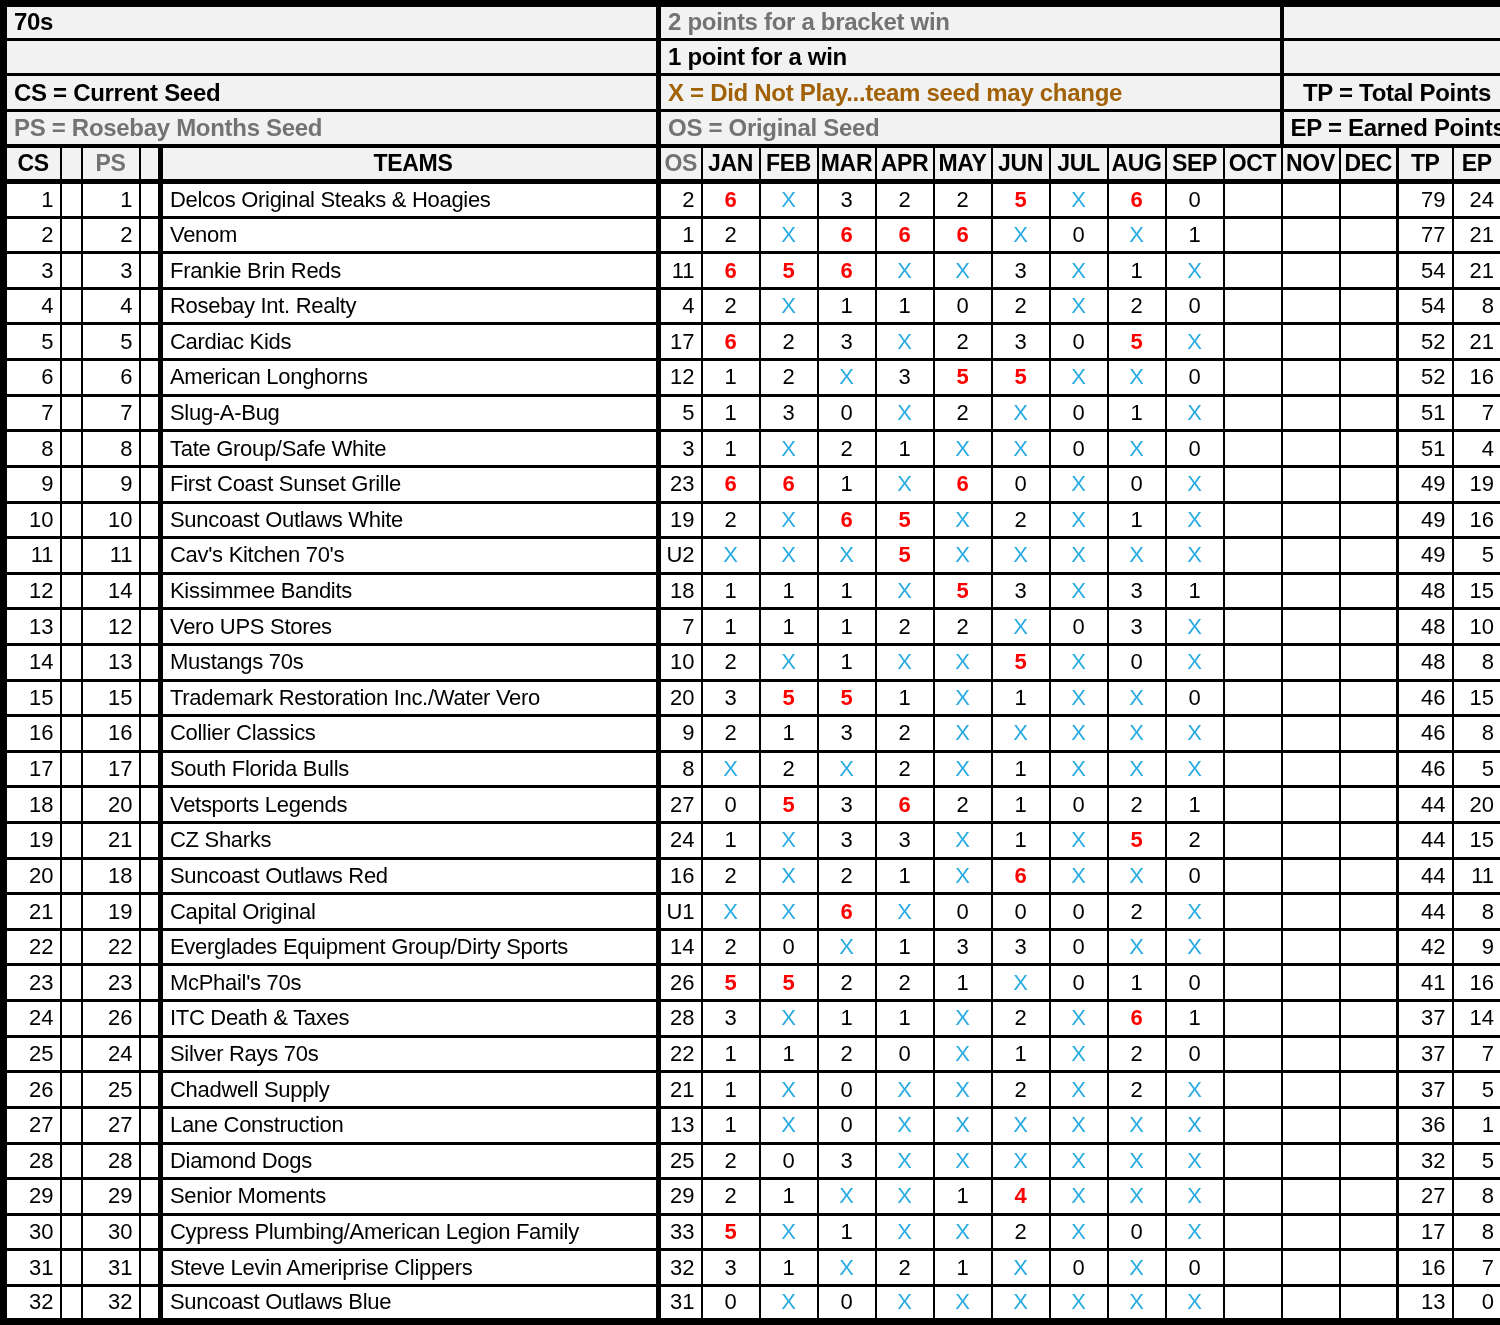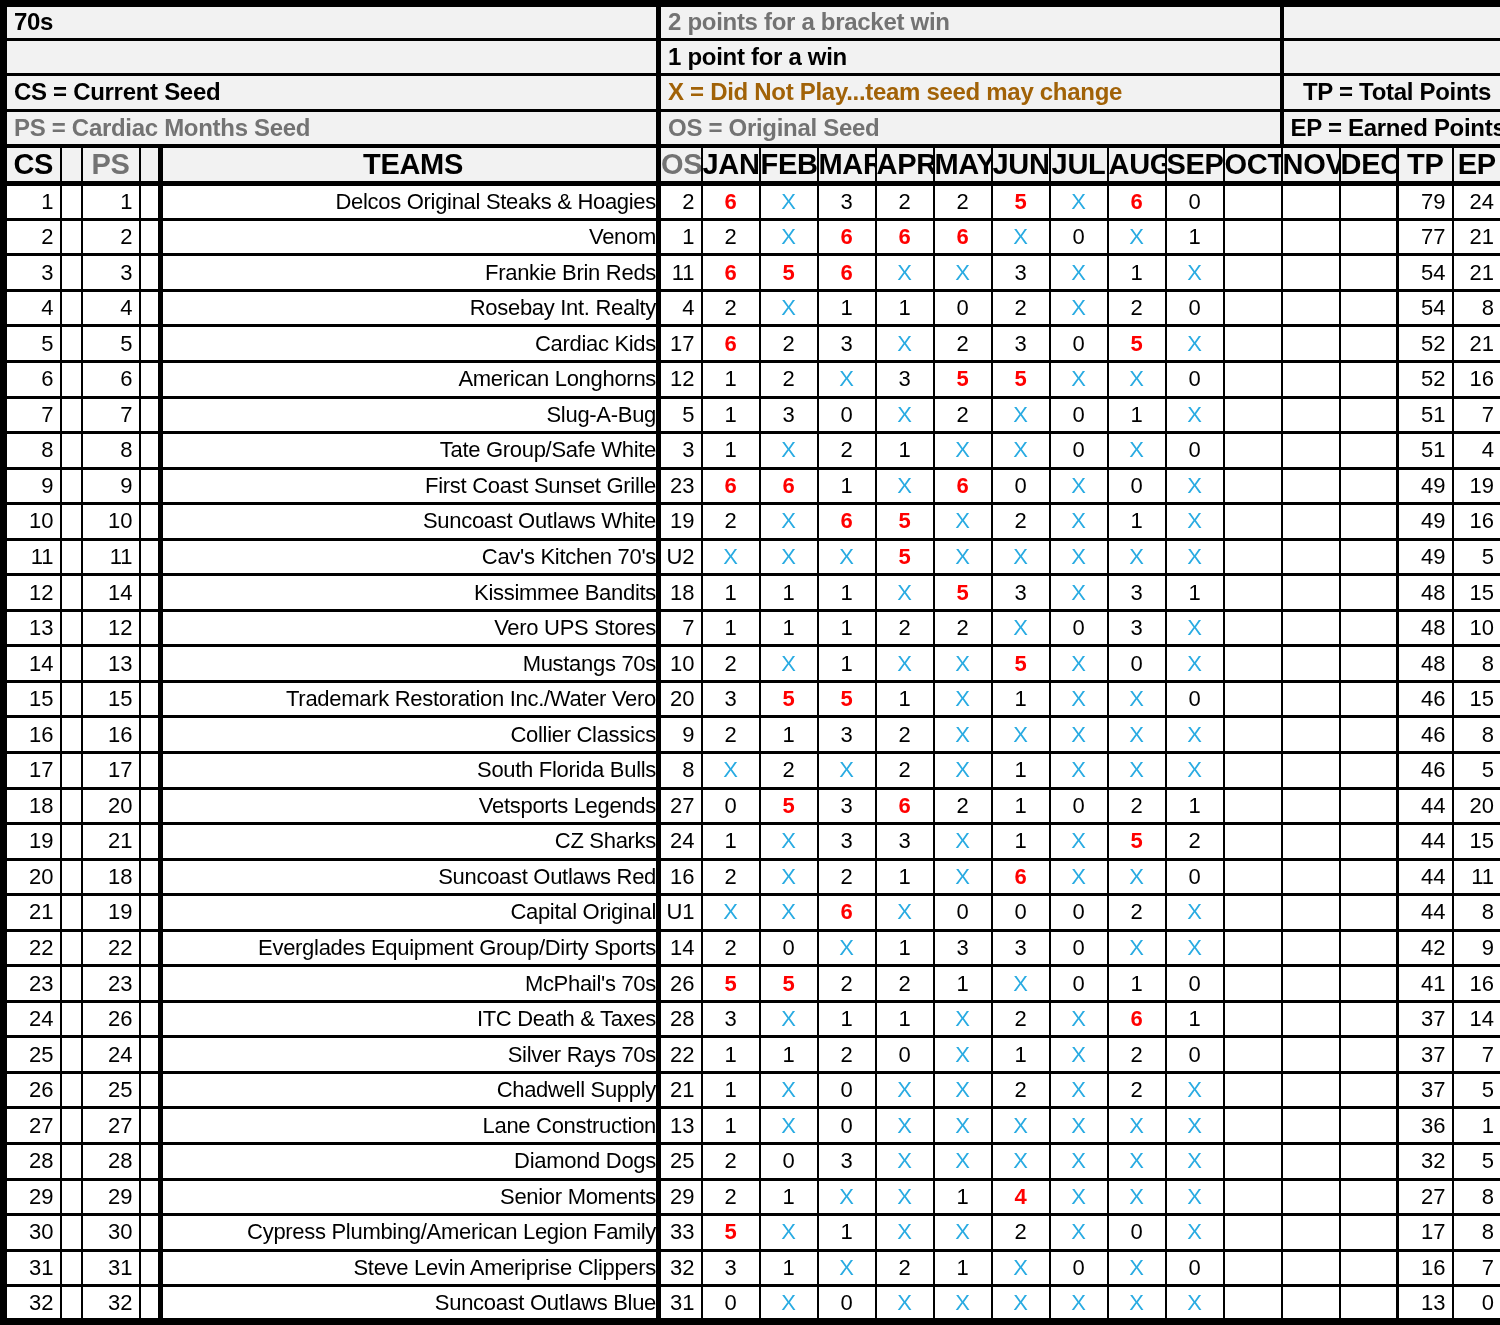--- a/index.html
+++ b/index.html
@@ -10,26 +10,26 @@
         overflow:hidden;white-space:nowrap;padding:0;vertical-align:middle;
         font-family:"Liberation Sans","DejaVu Sans",sans-serif;font-size:22px;color:#000}
   tr{height:35px}
   
   tr.legend td{background:#F2F2F2;font-weight:700;font-size:24px;padding:0 7px;
                letter-spacing:-0.3px;text-align:left}
   tr.legend td.right{text-align:right;padding-right:9px}
   .red-text{color:#737373}
   .blue-text{color:#a16207}
   
-  th{background:#F2F2F2;font-weight:700;font-size:29px;text-align:center;
+  th{background:#F2F2F2;font-weight:700;font-size:23px;text-align:center;
      border-top-width:4px;border-bottom-width:5px;letter-spacing:-0.3px}
   th.team-h{text-align:center;padding-left:7px}
   
   .num{text-align:right;padding-right:6px}
-  .team{text-align:right;padding-left:7px;letter-spacing:-0.3px}
+  .team{text-align:left;padding-left:7px;letter-spacing:-0.3px}
   .month{text-align:center}
   .blank{background:#fff}
   .win{color:#FF0000;font-weight:700}
   .dnp{color:#29ABE2}
   
   .bL{border-left-width:5px}
   .bM{border-left-width:4px}
   .bT{border-left-width:3px}
 </style>
 </head>
@@ -69,21 +69,21 @@
       <td colspan="5"></td>
       <td colspan="11" class="bL">1 point for a win</td>
       <td colspan="4" class="bM"></td>
     </tr>
     <tr class="legend">
       <td colspan="5">CS = Current Seed</td>
       <td colspan="11" class="blue-text bL">X = Did Not Play...team seed may change</td>
       <td colspan="4" class="right bM">TP = Total Points</td>
     </tr>
     <tr class="legend">
-      <td colspan="5" class="red-text">PS = Cardiac Months Seed</td>
+      <td colspan="5" class="red-text">PS = Rosebay Months Seed</td>
       <td colspan="11" class="red-text bL">OS = Original Seed</td>
       <td colspan="4" class="right bM">EP = Earned Points</td>
     </tr>
     <tr class="header">
       <th>CS</th>
       <th></th>
       <th class="red-text">PS</th>
       <th></th>
       <th class="team-h bL">TEAMS</th>
       <th class="red-text bL">OS</th>

